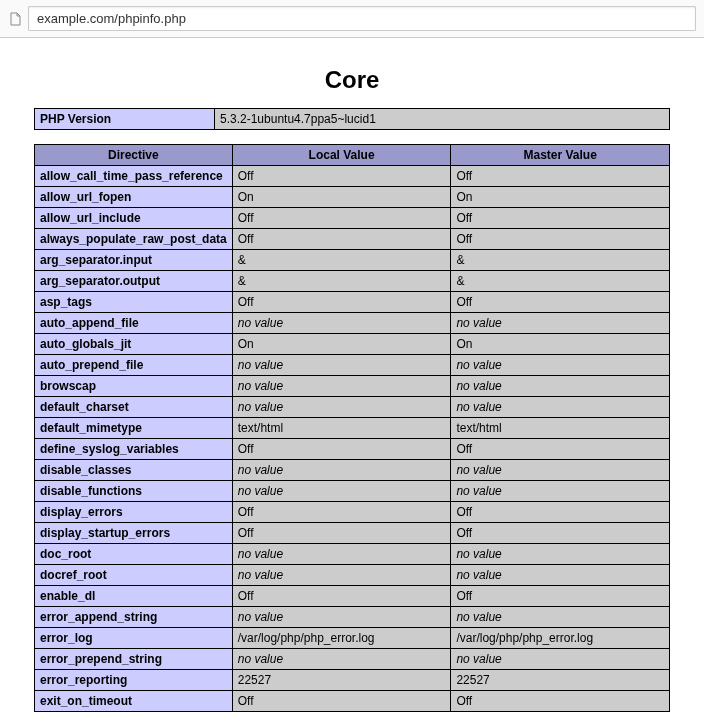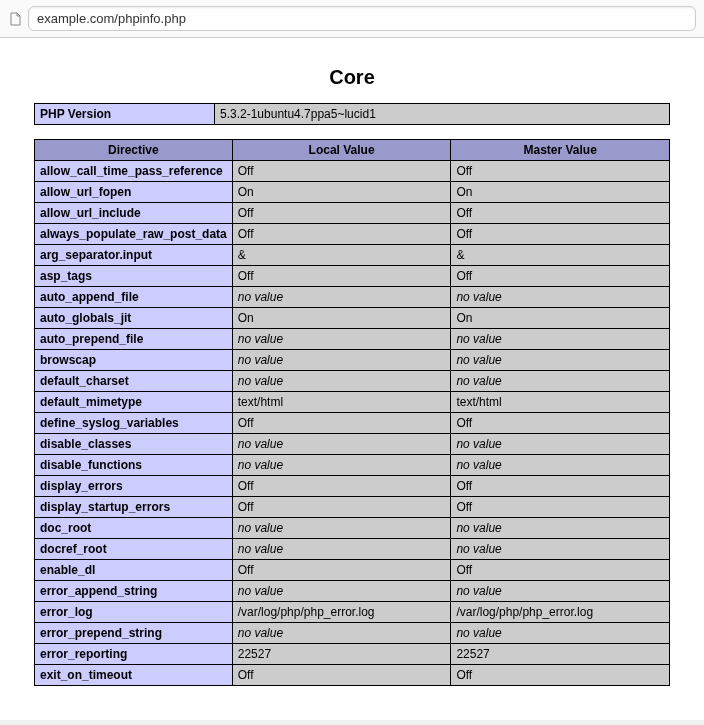--- a/index.html
+++ b/index.html
@@ -20,38 +20,38 @@
       width: 14px;
       height: 14px;
       display: inline-flex;
       align-items: center;
       justify-content: center;
     }
     .addressbar .url-input {
       flex: 1;
       background: #fff;
       border: 1px solid #ccc;
-      border-radius: 6px;
+      border-radius: 1px;
       padding: 4px 8px;
       font-size: 13px;
       color: #333;
       box-shadow: inset 0 1px 2px rgba(0,0,0,0.08);
       max-width: 700px;
     }
     .page {
       background: #fff;
       padding: 10px 0 20px 0;
     }
     .content {
       width: 636px;
       margin: 0 auto;
     }
     h1.section-title {
       text-align: center;
-      font-size: 20px;
+      font-size: 24px;
       font-weight: bold;
       color: #000;
       margin: 18px 0 14px 0;
     }
     table {
       width: 100%;
       border-collapse: collapse;
       border: 1px solid #000;
       margin-bottom: 14px;
     }
@@ -143,20 +143,25 @@
             <td class="label-cell">always_populate_raw_post_data</td>
             <td class="val-cell">Off</td>
             <td class="val-cell">Off</td>
           </tr>
           <tr>
             <td class="label-cell">arg_separator.input</td>
             <td class="val-cell">&amp;</td>
             <td class="val-cell">&amp;</td>
           </tr>
           <tr>
+            <td class="label-cell">arg_separator.output</td>
+            <td class="val-cell">&amp;</td>
+            <td class="val-cell">&amp;</td>
+          </tr>
+          <tr>
             <td class="label-cell">asp_tags</td>
             <td class="val-cell">Off</td>
             <td class="val-cell">Off</td>
           </tr>
           <tr>
             <td class="label-cell">auto_append_file</td>
             <td class="val-cell italic">no value</td>
             <td class="val-cell italic">no value</td>
           </tr>
           <tr>

